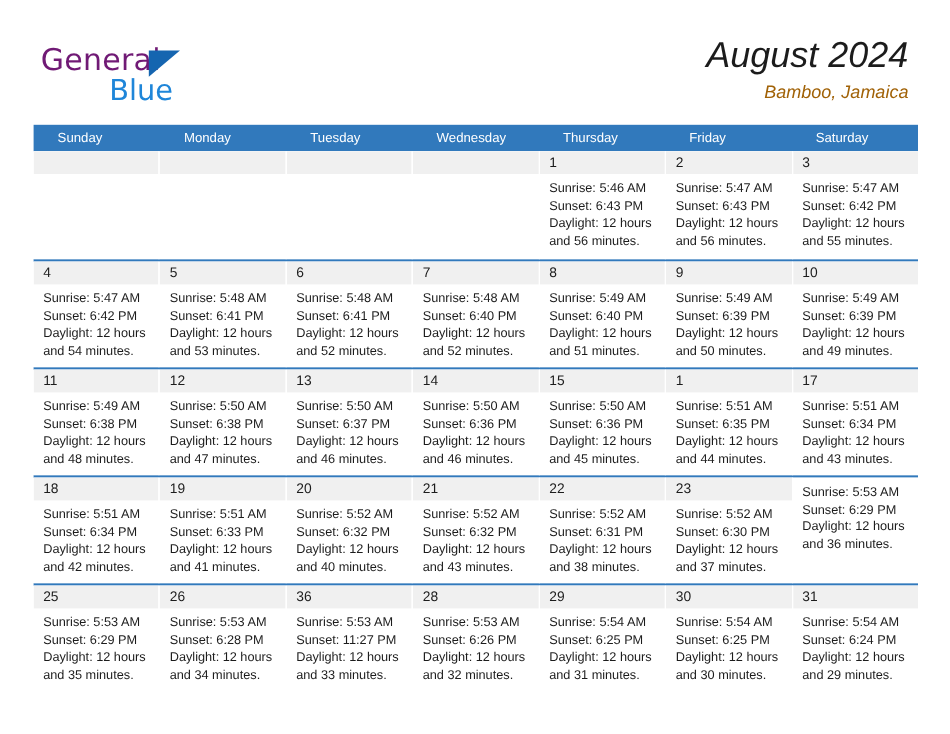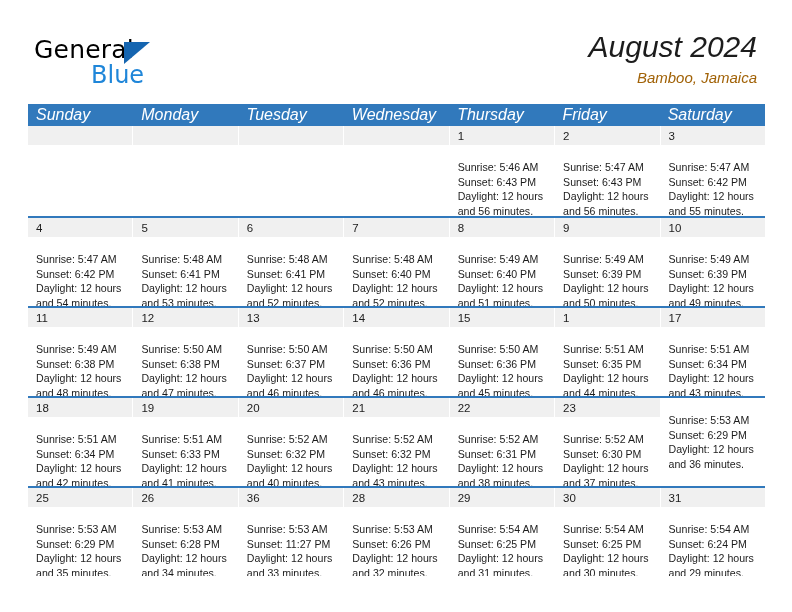--- a/index.html
+++ b/index.html
@@ -35,21 +35,21 @@
     top: 35px;
     width: 200px;
     height: 56px;
   }
   .brand-general {
     position: absolute;
     left: 0;
     top: 0;
     font-size: 25px;
     letter-spacing: 0.2px;
-    color: #000000;
+    color: #701a75;
     font-family: "DejaVu Sans", sans-serif;
     font-weight: 400;
   }
   .brand-triangle {
     position: absolute;
     left: 90px;
     top: 7px;
     width: 0;
     height: 0;
     border-left: 26px solid #1565b0;
@@ -96,27 +96,26 @@
     width: 737px;
   }
   .weekday-row {
     display: flex;
     background: #3179bc;
     height: 22px;
   }
   .weekday-cell {
     flex: 1 1 0;
     color: #ffffff;
-    font-size: 16px;
+    font-size: 11px;
     line-height: 22px;
-    padding-left: 8px;
+    padding-left: 20px;
     box-sizing: border-box;
     white-space: nowrap;
     overflow: hidden;
-    font-style: italic;
   }
 
   .week-row {
     display: flex;
     height: 90px;
     border-top: 2px solid #3179bc;
     box-sizing: border-box;
   }
   .week-row:first-of-type {
     border-top: none;
@@ -137,21 +136,21 @@
     background: #f0f0f0;
     box-sizing: border-box;
     padding-left: 8px;
   }
   .day-number {
     font-size: 11.5px;
     line-height: 19px;
     color: #1c1c1c;
   }
   .day-body {
-    padding: 15px 6px 0 8px;
+    padding: 5px 6px 0 8px;
   }
   .day-line {
     font-size: 10.6px;
     line-height: 14.6px;
     color: #1c1c1c;
     white-space: nowrap;
   }
   .day-cell.empty .day-number-strip {
     background: #f0f0f0;
   }

